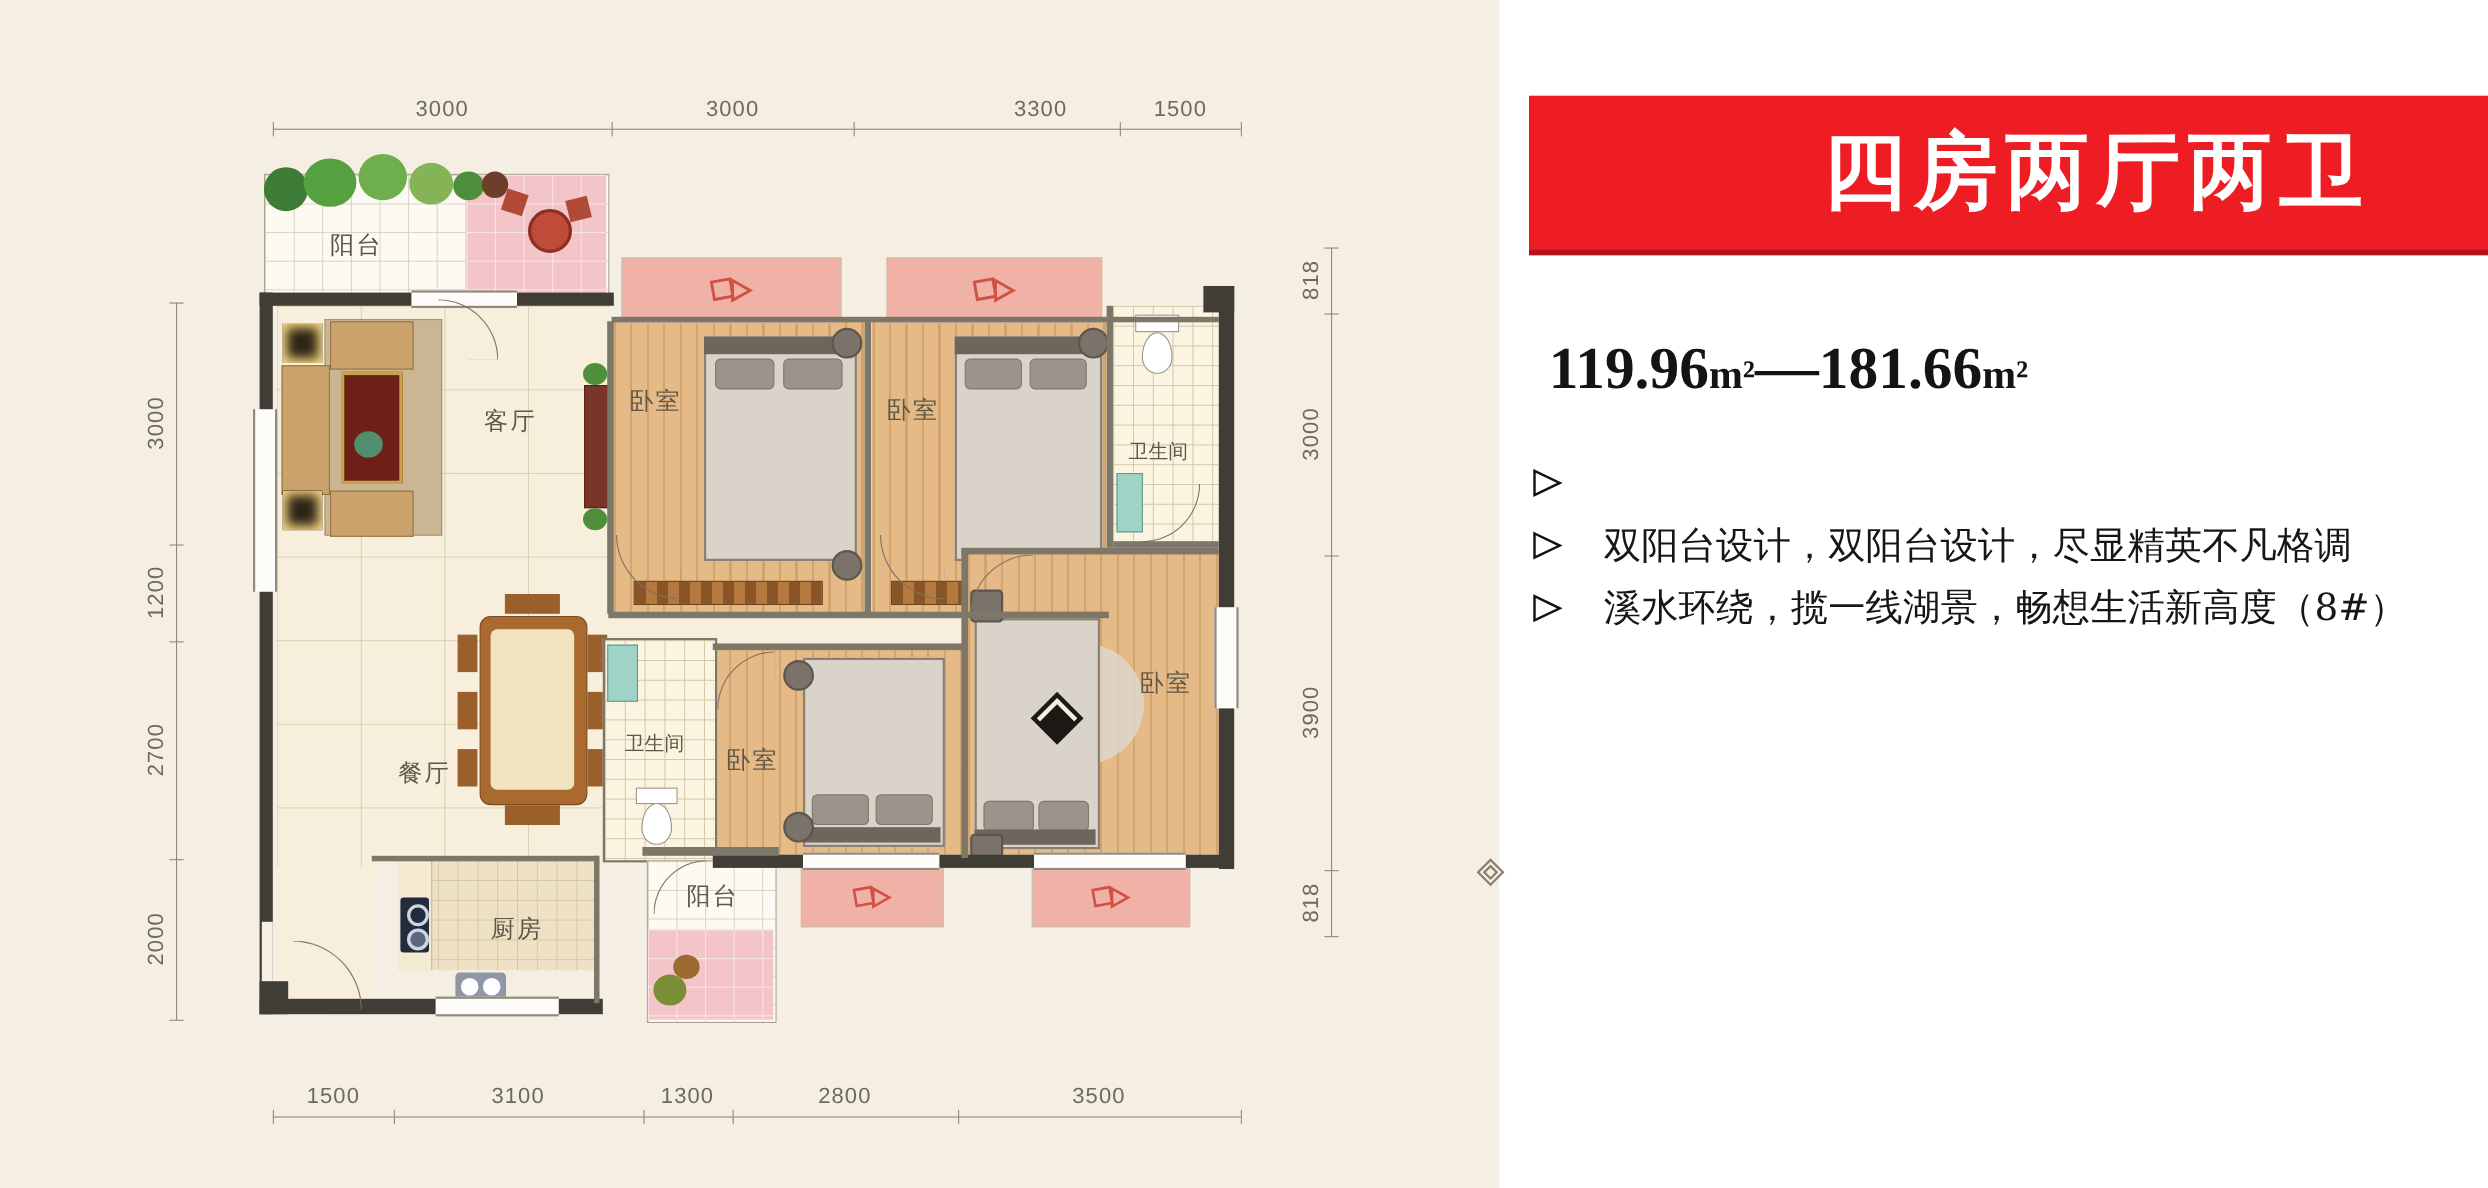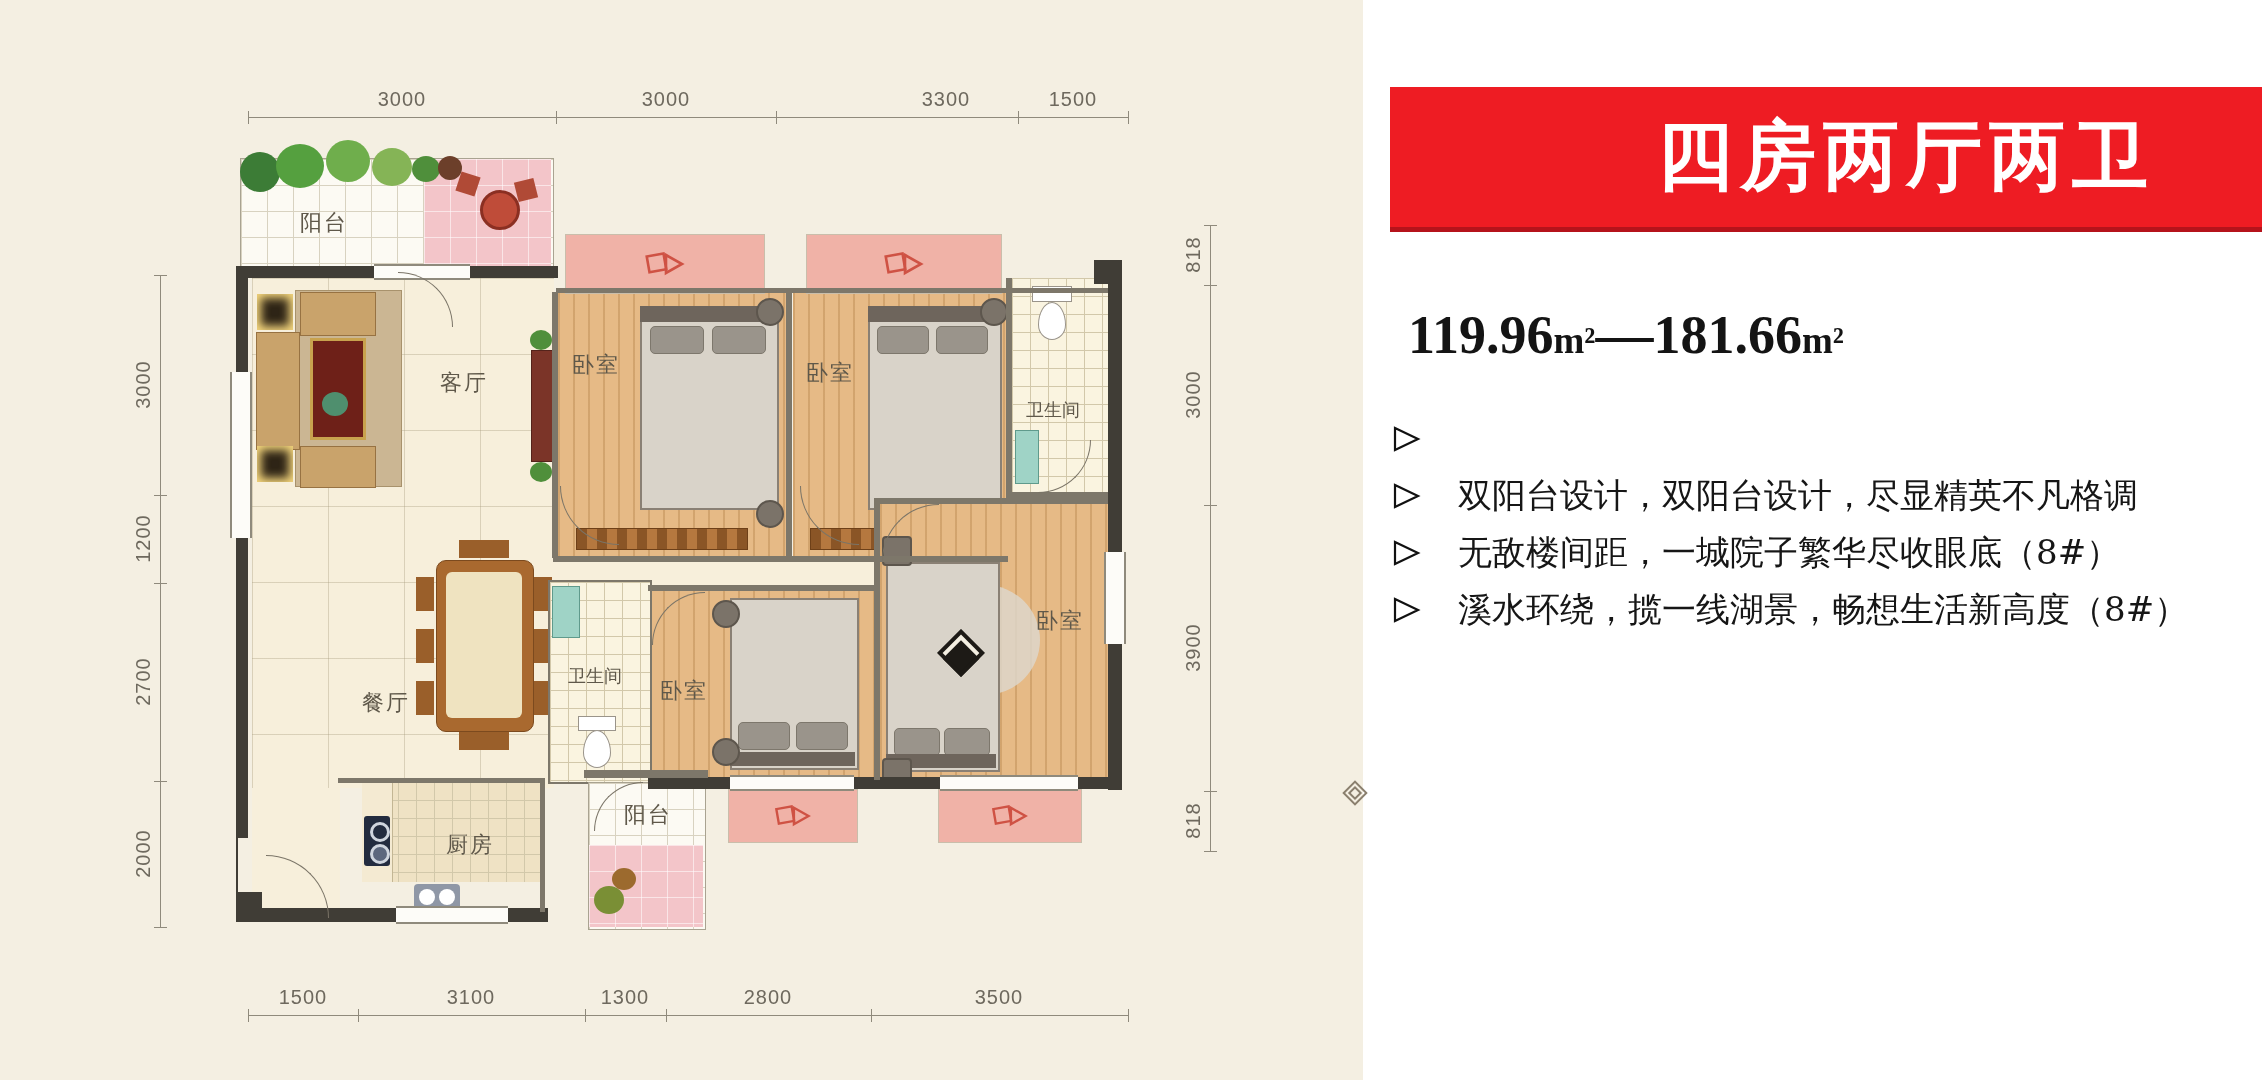--- a/index.html
+++ b/index.html
@@ -326,24 +326,17 @@
           <polygon points="3,14 26,14 3,25" fill="#111111"></polygon>
           <polygon points="3,3 26,14 3,25" fill="#ffffff" stroke="#111111" stroke-width="2.2"></polygon>
         </svg>
       <span class="feat-text">双阳台设计，双阳台设计，尽显精英不凡格调</span>
     </li>
     <li>
       <svg width="30" height="28" viewBox="0 0 30 28">
           <polygon points="3,14 26,14 3,25" fill="#111111"></polygon>
           <polygon points="3,3 26,14 3,25" fill="#ffffff" stroke="#111111" stroke-width="2.2"></polygon>
         </svg>
-      <span class="feat-text">无敌楼间距，一城院子繁华尽收眼底（8#）</span>
-    </li>
-    <li>
-      <svg width="30" height="28" viewBox="0 0 30 28">
-          <polygon points="3,14 26,14 3,25" fill="#111111"></polygon>
-          <polygon points="3,3 26,14 3,25" fill="#ffffff" stroke="#111111" stroke-width="2.2"></polygon>
-        </svg>
       <span class="feat-text">溪水环绕，揽一线湖景，畅想生活新高度（8#）</span>
     </li>
   </ul>
 
 </div>
 
 </body></html>

